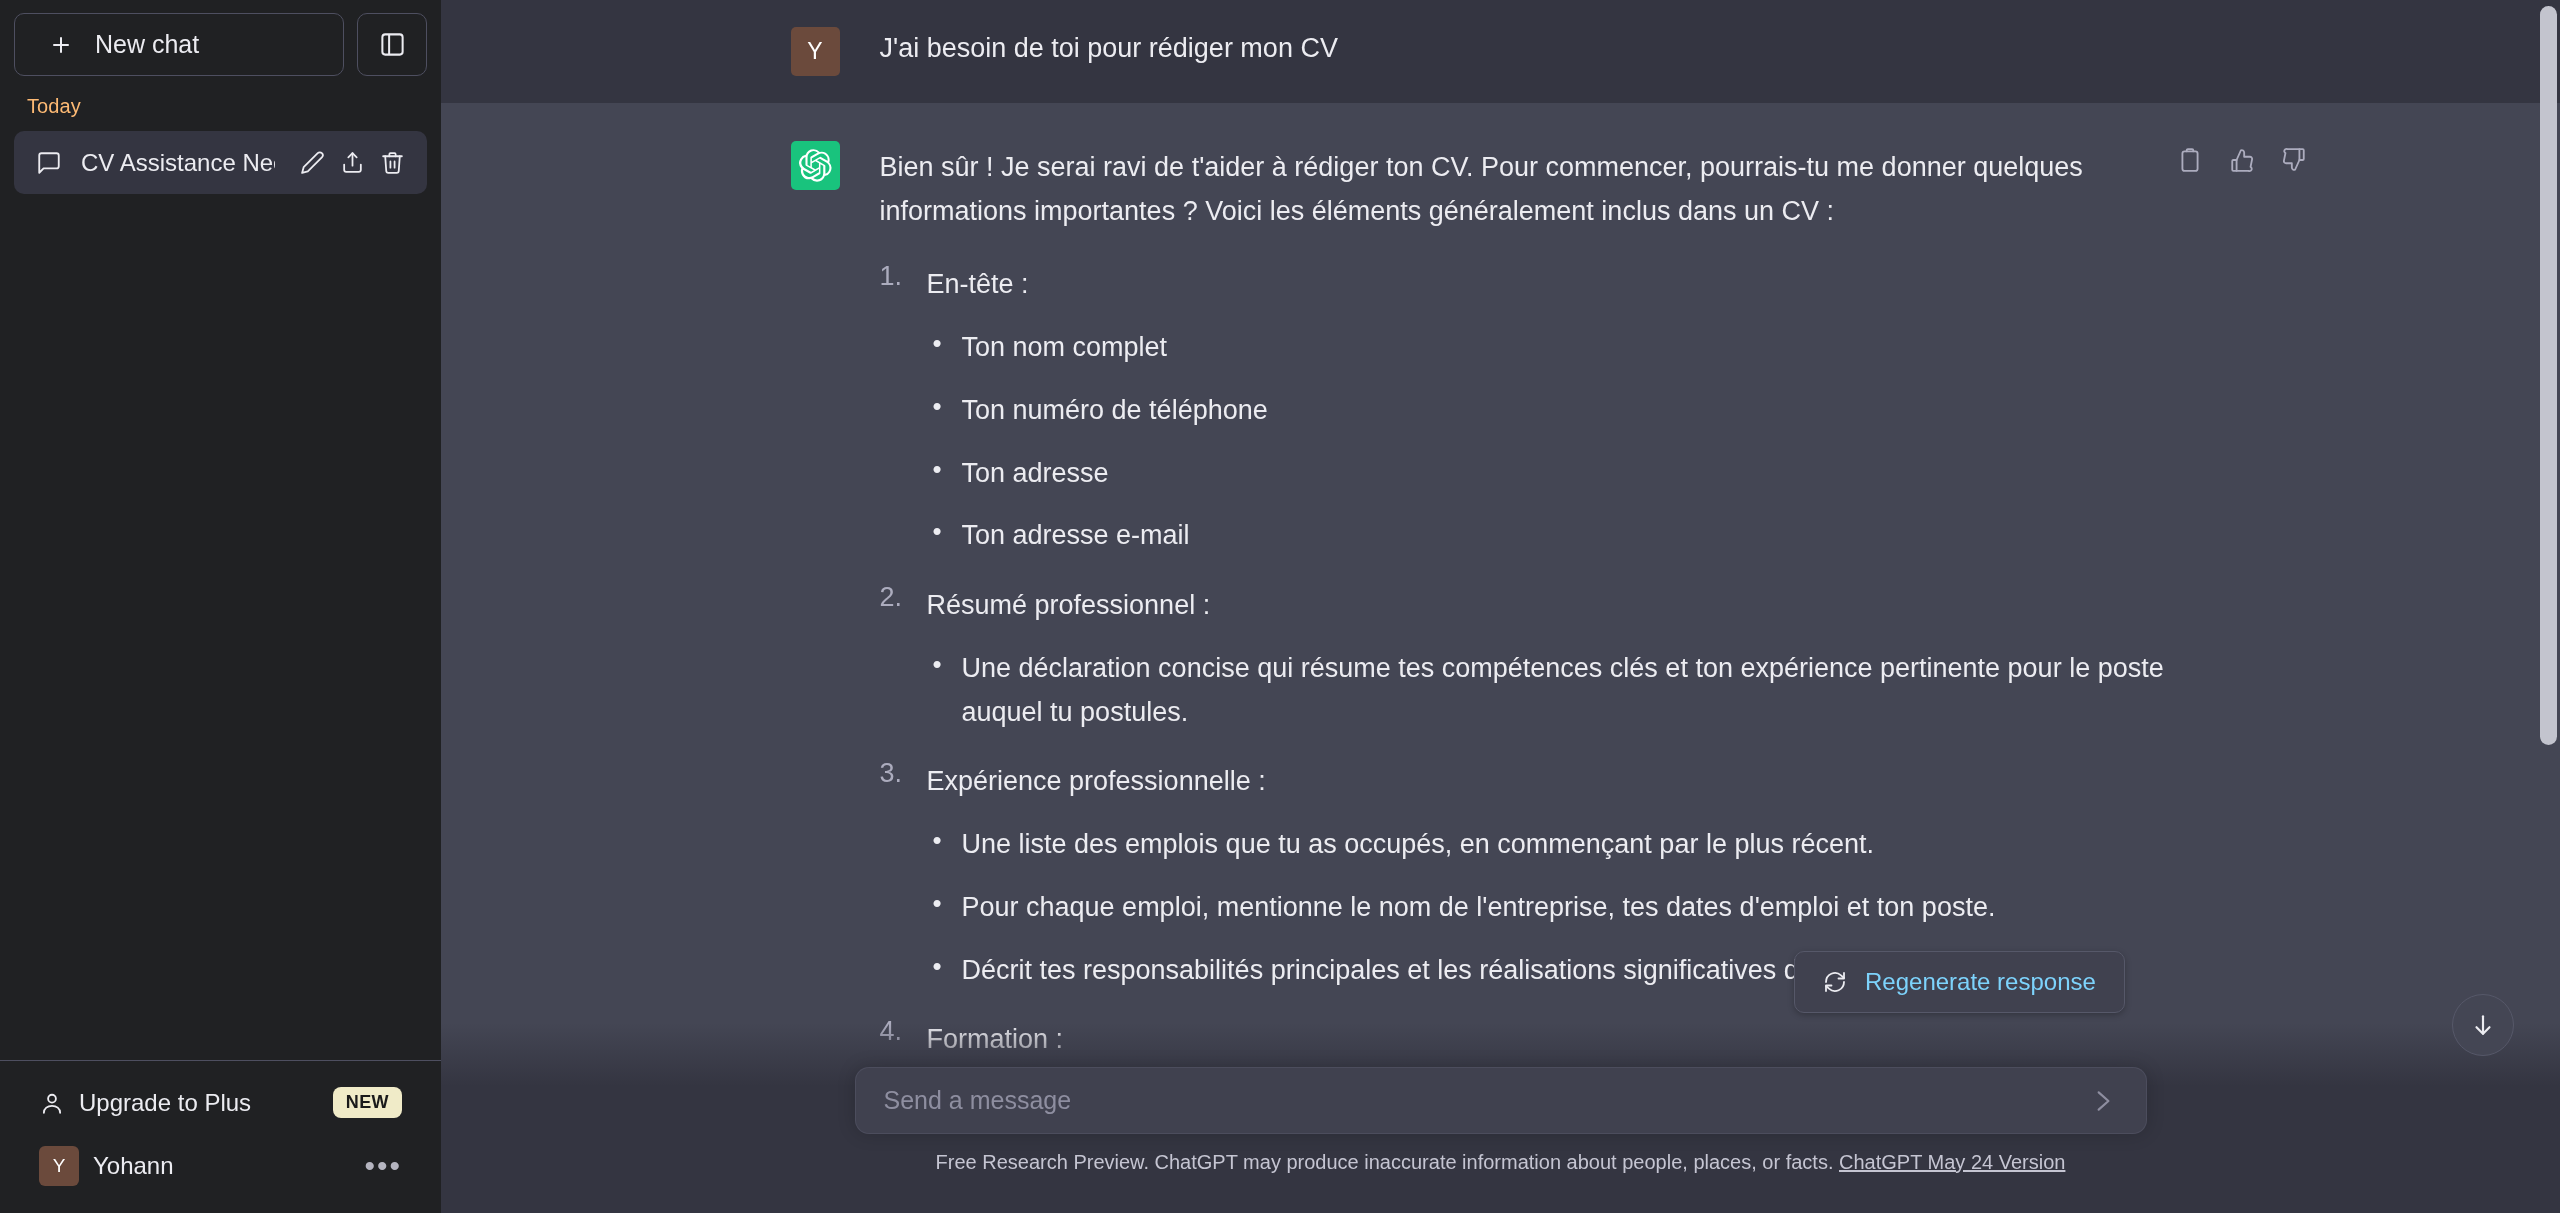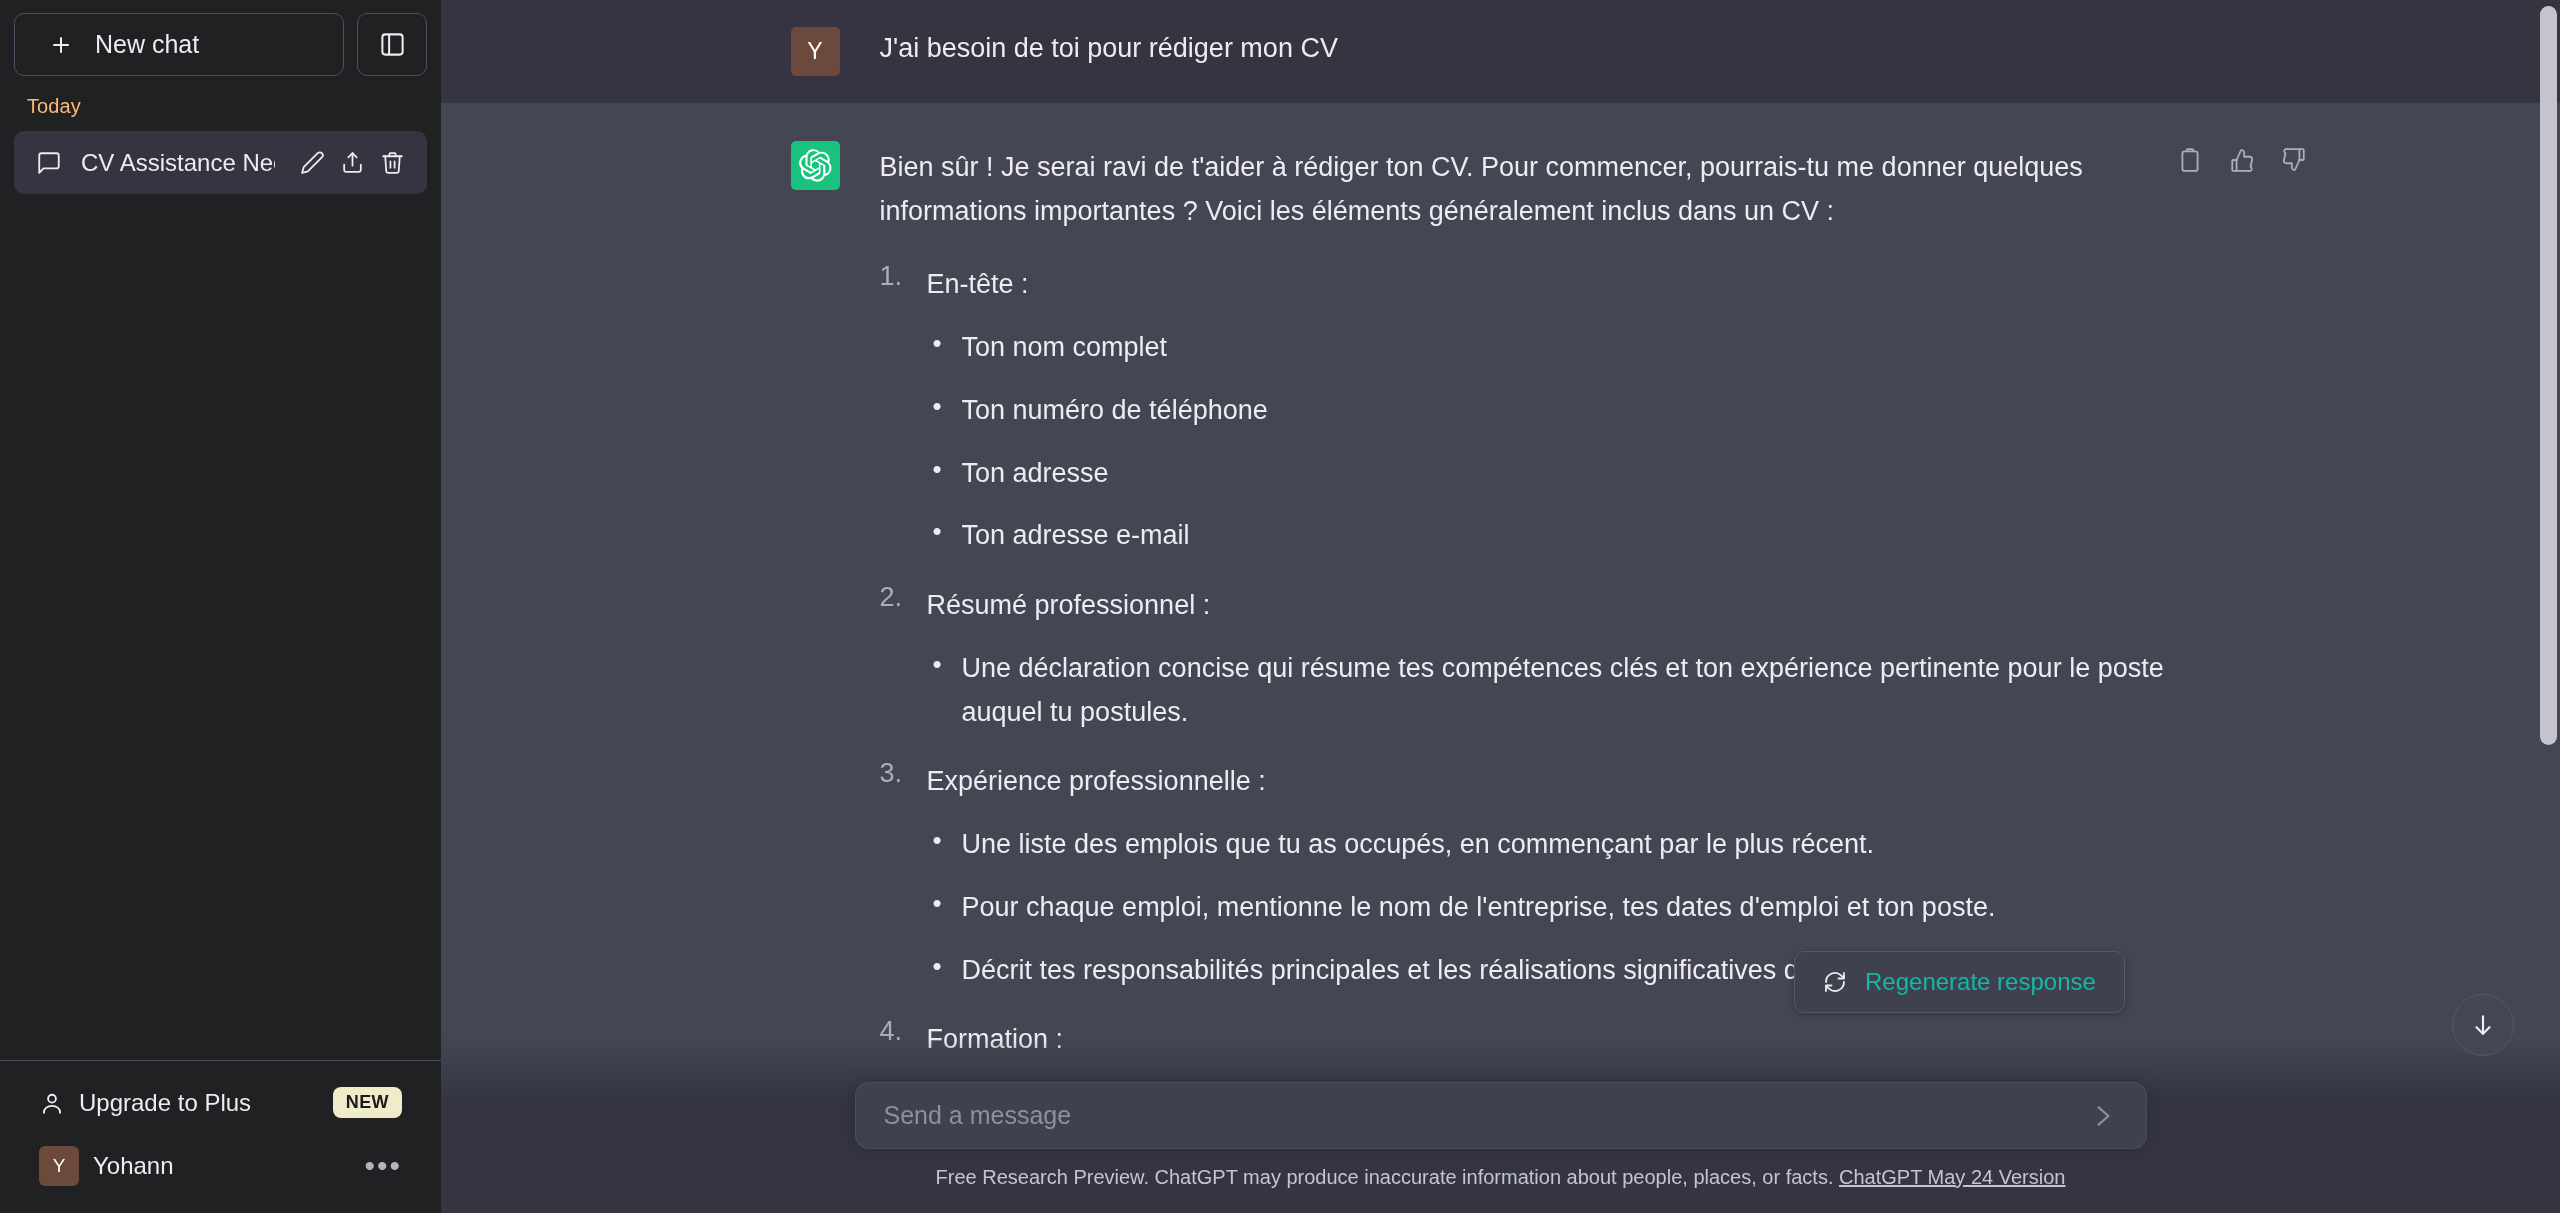--- a/index.html
+++ b/index.html
@@ -120,37 +120,37 @@
     color: #ececf1; font-size: 26px;
   }
 
   
   .regen {
     position: absolute; z-index: 20;
     left: 1353px; top: 951px;
     display: flex; align-items: center; gap: 18px;
     background: #40414f; border: 1px solid #565869;
     border-radius: 10px; padding: 16px 28px;
-    color: #14b8a6; font-size: 24px; cursor: pointer;
+    color: #7dd3fc; font-size: 24px; cursor: pointer;
     box-shadow: 0 2px 6px rgba(0,0,0,.25);
   }
 
   
   .scroll-btn {
     position: absolute; z-index: 20;
     right: 46px; bottom: 157px;
     width: 62px; height: 62px; border-radius: 50%;
     background: #444654; border: 1px solid #565869;
     display: flex; align-items: center; justify-content: center;
     cursor: pointer;
   }
 
   
   .composer-wrap {
-    position: absolute; left: 0; right: 0; bottom: 0; z-index: 15;
+    position: absolute; left: 0; right: 0; bottom: 15px; z-index: 15;
     background: linear-gradient(180deg, rgba(52,53,65,0) 0%, #343541 36%, #343541 100%);
     padding: 44px 0 0 0;
   }
   .composer {
     width: 1292px; margin: 0 auto;
     background: #40414f; border: 1px solid rgba(86,88,105,.55);
     border-radius: 14px;
     box-shadow: 0 0 18px rgba(0,0,0,.18);
     display: flex; align-items: center;
     padding: 0 24px 0 28px; height: 67px;

